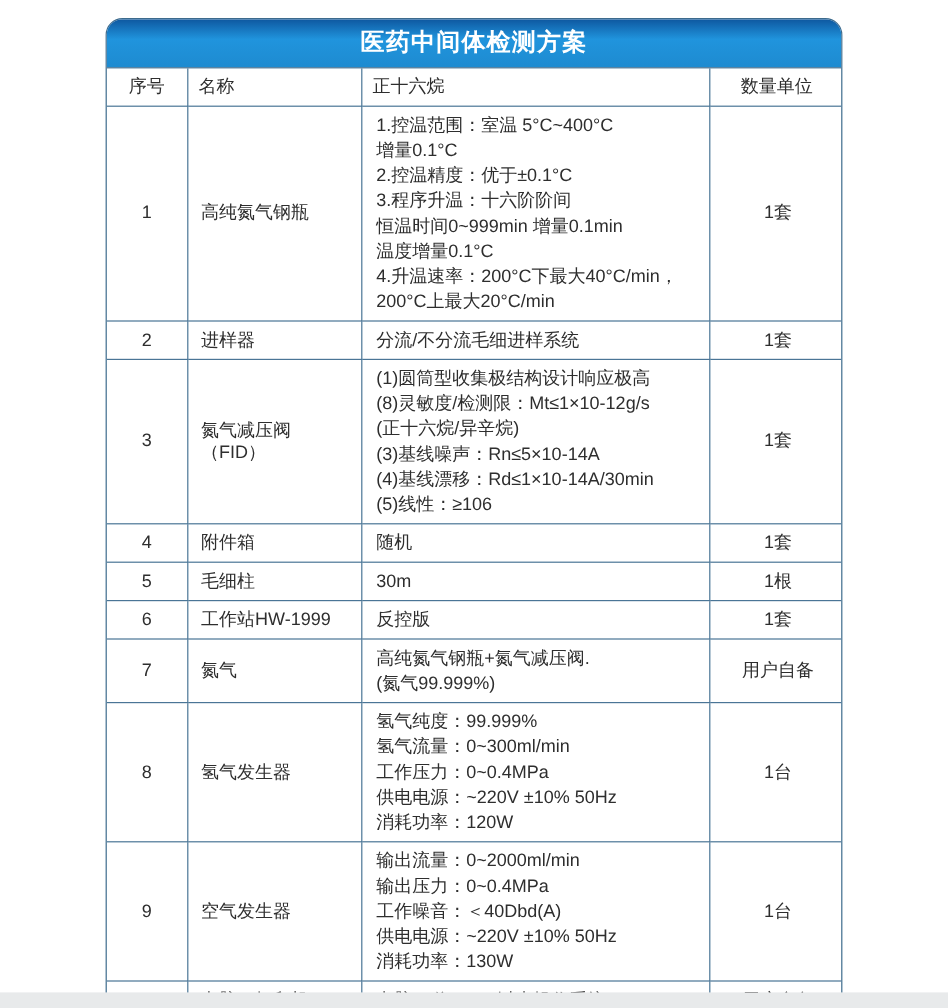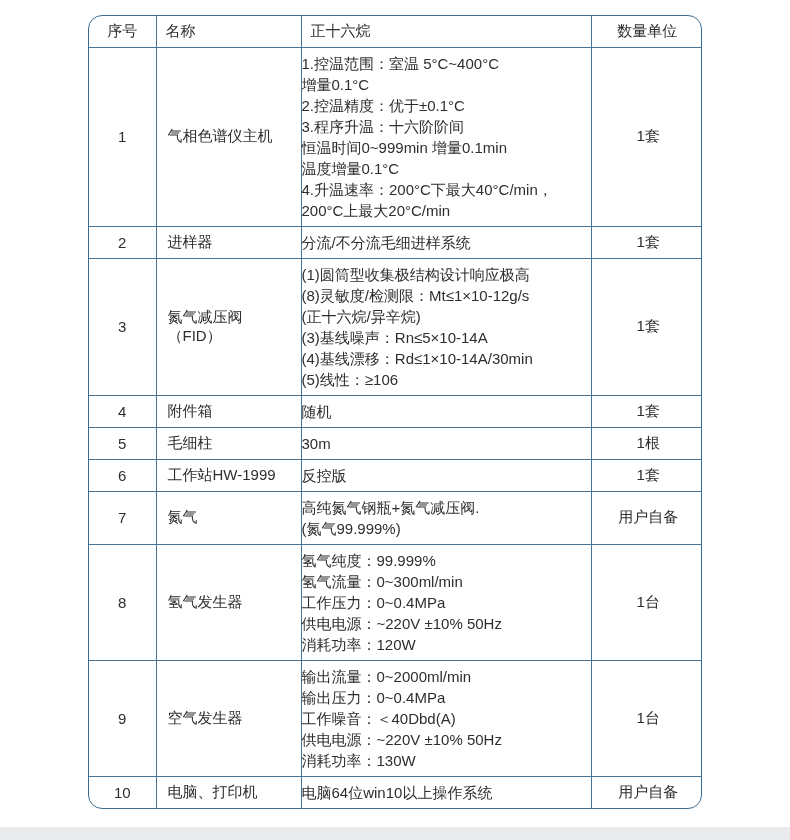--- a/index.html
+++ b/index.html
@@ -37,53 +37,54 @@
     vertical-align:middle;
     box-sizing:border-box;
     word-wrap:break-word;
   }
   th { font-weight:normal; text-align:left; height:31px; border-top:none;margin-top:13px; }
   th:first-child, td:first-child { border-left:none; text-align:center; }
   th:last-child, td:last-child { border-right:none;text-align:center; }
   tbody tr:last-child td { border-bottom:none; }
 
   td.c-no  { text-align:center; }
-  td.c-spec { white-space:pre-line; line-height:1.4; padding:5px 0;margin-left:40px; }
+  td.c-spec { white-space:pre-line; line-height:1.4; padding:5px 12px;margin-left:40px; }
   td.c-name, td.c-qty { padding-left:11px; }
 
   .bottom-strip {
     position:absolute; left:0; bottom:0; width:790px; height:13px;
     background:#e8eaeb;
   }
 </style>
 </head>
 <body>
 
 <div class="page">
   <div class="card">
+    <div class="card-title">医药中间体检测方案</div>
 
     <table class="spec">
       <colgroup>
         <col style="width:67px">
         <col style="width:145px">
         <col style="width:290px">
         <col style="width:112px">
       </colgroup>
       <thead>
         <tr>
           <th>序号</th>
           <th>名称</th>
           <th>正十六烷</th>
           <th>数量单位</th>
         </tr>
       </thead>
       <tbody id="tbody">
           <tr>
             <td class="c-no">1</td>
-            <td class="c-name">气相色谱仪主机</td>
+            <td class="c-name">高纯氮气钢瓶</td>
             <td class="c-spec">1.控温范围：室温 5°C~400°C
 增量0.1°C
 2.控温精度：优于±0.1°C
 3.程序升温：十六阶阶间
 恒温时间0~999min 增量0.1min
 温度增量0.1°C
 4.升温速率：200°C下最大40°C/min，
 200°C上最大20°C/min</td>
             <td class="c-qty">1套</td>
           </tr>

